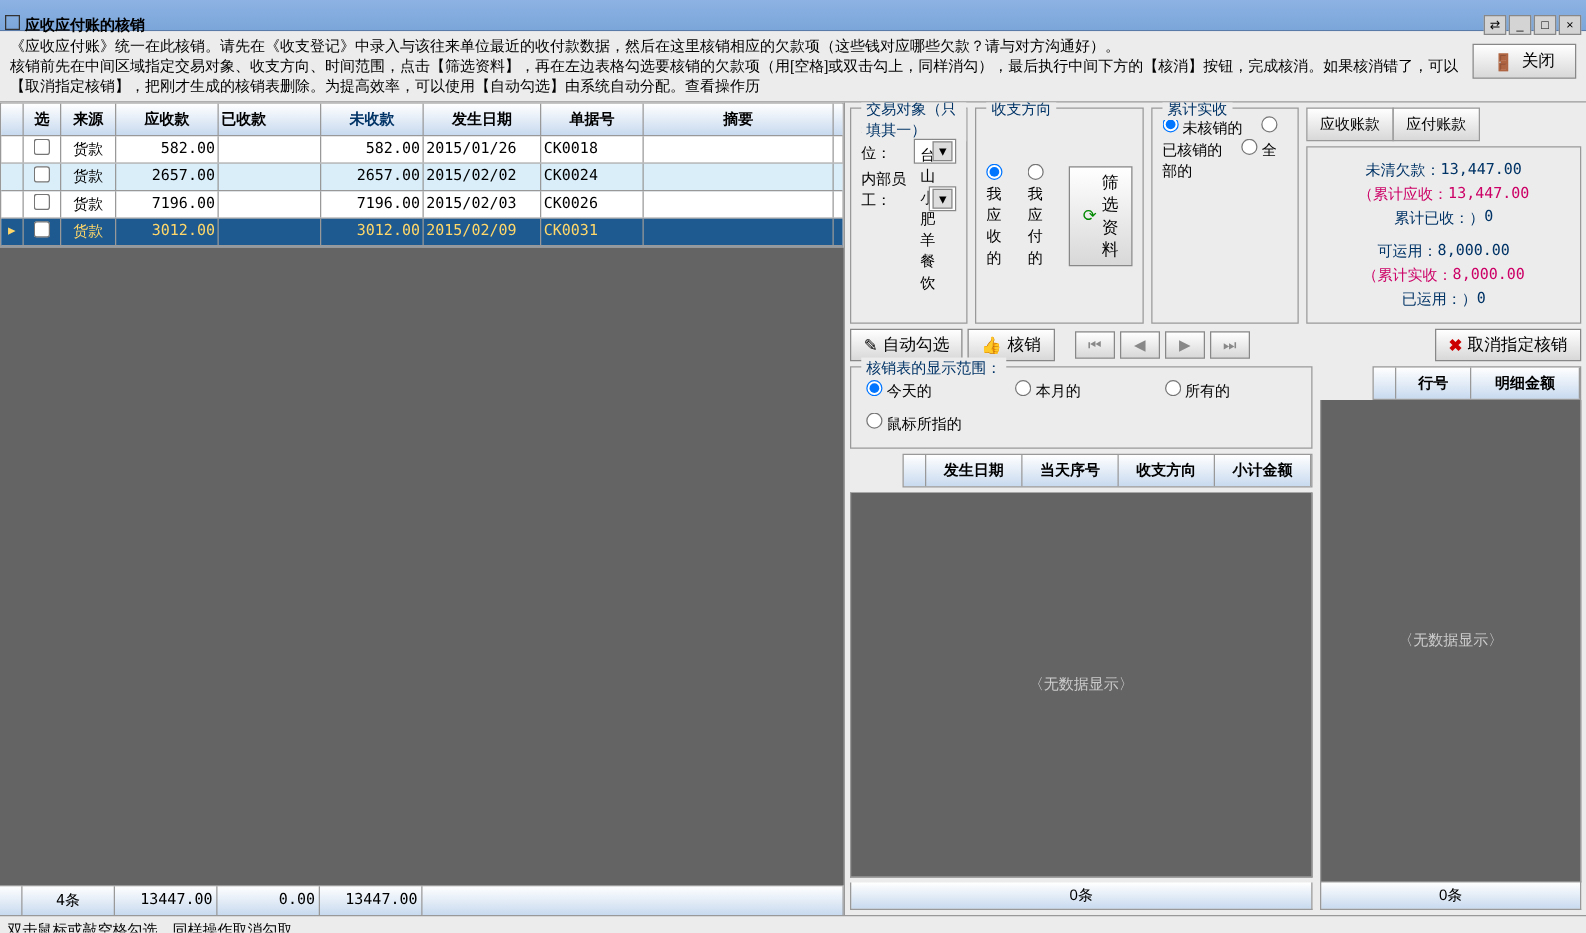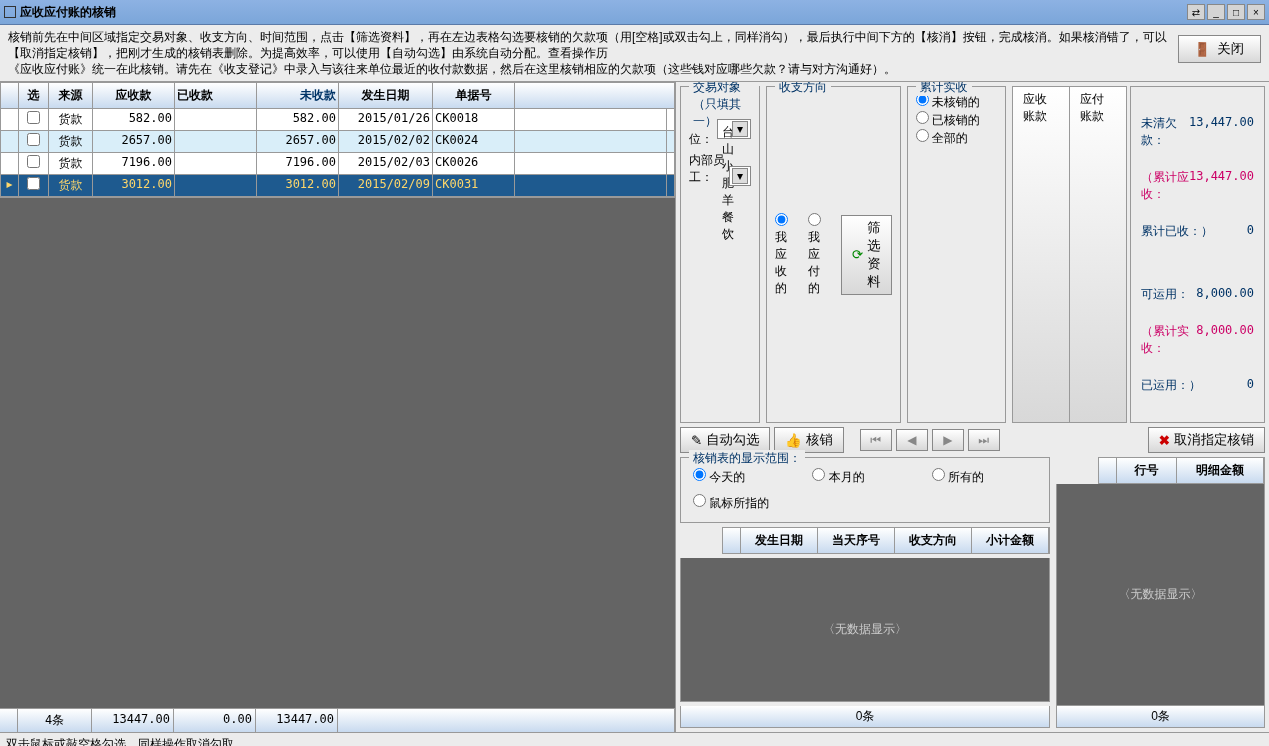--- a/index.html
+++ b/index.html
@@ -1,17 +1,17 @@
 <!DOCTYPE html>
 <html><head>
 <meta charset="utf-8">
 <style>
 * { box-sizing: border-box; margin: 0; padding: 0; }
 body { font-family: "Microsoft YaHei", SimSun, Arial, sans-serif; font-size: 12px; background: #ececec; color: #000; width: 1269px; height: 746px; overflow: hidden; }
-.titlebar { background: linear-gradient(#8db2e3, #7ba6d9); height: 20px; display: flex; align-items: center; padding: 12px 4px; border-bottom: 1px solid #5a7aa8; }
+.titlebar { background: linear-gradient(#8db2e3, #7ba6d9); height: 20px; display: flex; padding: 12px 4px; border-bottom: 1px solid #5a7aa8; }
 .titlebar .ticon { width: 12px; height: 12px; border: 1px solid #333; margin-right: 4px; }
 .titlebar-title { flex: 1; font-weight: bold; }
 .titlebar-btns { display: flex; gap: 2px; }
 .titlebar-btn { width: 18px; height: 16px; background: #d4d4d4; border: 1px solid #888; display: flex; align-items: center; justify-content: center; font-size: 10px; cursor: pointer; }
 .toolbar-area { background: #ececec; padding: 4px 8px; border-bottom: 1px solid #999; display: flex; align-items: flex-start; }
 .instructions { flex: 1; line-height: 16px; }
 .close-btn { padding: 4px 16px; background: linear-gradient(#fff, #d8d8d8); border: 1px solid #888; cursor: pointer; display: flex; align-items: center; gap: 6px; margin-top: 6px; }
 .main { display: flex; height: 650px; }
 .left-pane { width: 676px; display: flex; flex-direction: column; border-right: 1px solid #999; }
 .grid { border: 1px solid #999; background: #fff; }
@@ -20,39 +20,39 @@
 .grid-row { display: flex; border-bottom: 1px solid #999; }
 .grid-row .cell { border-right: 1px solid #999; padding: 2px; }
 .grid-row.sel { background: #1e5a8f; color: #ffd76a; }
 .grid-row.alt { background: #d9eef9; }
 .c-mark { width: 18px; text-align:center; }
 .c-sel { width: 30px; text-align:center; }
 .c-src { width: 44px; text-align:center; }
 .c-ar { width: 82px; text-align:right; font-family: monospace; padding-right:4px; }
 .c-rcv { width: 82px; text-align:right; font-family: monospace; padding-right:4px; }
 .c-nr { width: 82px; text-align:right; font-family: monospace; padding-right:4px; }
-.c-date { width: 94px; text-align:right; font-family: monospace; }
+.c-date { width: 94px; text-align:left; font-family: monospace; }
 .c-bill { width: 82px; text-align:left; font-family: monospace; padding-left:4px; }
 .c-sum { width: 152px; }
 .left-fill { flex: 1; background: #646464; }
 .left-footer { background: linear-gradient(#fff, #c8daef); display: flex; border-top: 1px solid #999; }
 .left-footer .fcell { border-right: 1px solid #999; padding: 3px; font-family: monospace; text-align: right; }
 .right-pane { flex: 1; padding: 4px; display: flex; flex-direction: column; gap: 4px; overflow: hidden; }
 .row-top { display: flex; gap: 6px; }
 .fieldset { border: 1px solid #999; padding: 6px 8px; position: relative; }
 .fieldset-title { position: absolute; top: -8px; left: 8px; background: #ececec; padding: 0 4px; color: #036; }
 .kv { display: flex; align-items: center; margin: 4px 0; gap: 4px; }
 .combo { flex: 1; height: 20px; background: #fff; border: 1px solid #888; padding: 4px 16px 0 4px; position: relative; margin-top: 13px; }
 .combo::after { content: "▾"; position: absolute; right: 2px; top: 1px; background: #ddd; border: 1px solid #888; width: 14px; text-align: center; }
 .radio { margin-right: 12px; }
 .btn { padding: 3px 10px; background: linear-gradient(#fff, #d8d8d8); border: 1px solid #888; cursor: pointer; display: inline-flex; align-items: center; gap: 4px; }
 .tabs { display: flex; }
 .tab { padding: 4px 10px; border: 1px solid #999; background: linear-gradient(#fff, #d8d8d8); cursor: pointer; margin-right: -1px; }
 .stat-box { border: 1px solid #999; padding: 8px 10px; font-family: monospace; }
-.stat-line { display: flex; justify-content: space-between; margin: 20px 0; }
+.stat-line { display: flex; justify-content: center; margin: 2px 0; }
 .blue { color: #036; }
 .pink { color: #c06; }
 .mid-row { display: flex; gap: 4px; align-items: center; }
 .nav-btn { width: 32px; padding: 3px; background: linear-gradient(#fff, #d8d8d8); border: 1px solid #888; text-align: center; color: #888; }
 .lower { display: flex; gap: 6px; flex: 1; }
 .lower-left { width: 370px; display: flex; flex-direction: column; gap: 4px; }
 .lower-right { flex: 1; display: flex; flex-direction: column; }
 .small-head { display: flex; background: linear-gradient(#fff, #c8daef); border: 1px solid #999; margin-left: 42px; }
 .small-head .cell { border-right: 1px solid #999; padding: 4px 6px; text-align: center; font-weight: bold; }
 .empty-grid { border: 1px solid #999; border-top: none; background: #646464; flex: 1; display: flex; align-items: center; justify-content: center; color: #ccc; }
@@ -70,41 +70,42 @@
   <div class="titlebar-btns">
     <div class="titlebar-btn">⇄</div>
     <div class="titlebar-btn">_</div>
     <div class="titlebar-btn">□</div>
     <div class="titlebar-btn">×</div>
   </div>
 </div>
 
 <div class="toolbar-area">
   <div class="instructions">
+    <div>《应收应付账》统一在此核销。请先在《收支登记》中录入与该往来单位最近的收付款数据，然后在这里核销相应的欠款项（这些钱对应哪些欠款？请与对方沟通好）。</div>
     <div>核销前先在中间区域指定交易对象、收支方向、时间范围，点击【筛选资料】，再在左边表格勾选要核销的欠款项（用[空格]或双击勾上，同样消勾），最后执行中间下方的【核消】按钮，完成核消。如果核消错了，可以【取消指定核销】，把刚才生成的核销表删除。为提高效率，可以使用【自动勾选】由系统自动分配。查看操作历</div>
-    <div>《应收应付账》统一在此核销。请先在《收支登记》中录入与该往来单位最近的收付款数据，然后在这里核销相应的欠款项（这些钱对应哪些欠款？请与对方沟通好）。</div>
   </div>
   <button class="close-btn">
     <span>🚪</span>
     <span>关闭</span>
   </button>
 </div>
 
 <div class="main">
   <div class="left-pane">
     <div class="grid">
       <div class="grid-head">
         <div class="cell c-mark"></div>
         <div class="cell c-sel">选</div>
         <div class="cell c-src">来源</div>
         <div class="cell c-ar" style="text-align:center">应收款</div>
         <div class="cell c-rcv" style="text-align:left">已收款</div>
-        <div class="cell c-nr" style="text-align:right;color:#036">未收款</div>
+        <div class="cell c-nr" style="text-align:center;color:#036">未收款</div>
         <div class="cell c-date">发生日期</div>
         <div class="cell c-bill" style="text-align:center">单据号</div>
+        <div class="cell c-sum" style="text-align:center">摘要</div>
       </div>
       <div class="grid-row">
         <div class="cell c-mark"></div>
         <div class="cell c-sel"><input type="checkbox" style=""></div>
         <div class="cell c-src">货款</div>
         <div class="cell c-ar">582.00</div>
         <div class="cell c-rcv"></div>
         <div class="cell c-nr">582.00</div>
         <div class="cell c-date">2015/01/26</div>
         <div class="cell c-bill">CK0018</div>
@@ -178,21 +179,21 @@
               <span>筛选资料</span>
             </button>
         </div>
         <div class="fieldset">
           <div class="fieldset-title">累计实收</div>
           <label class="radio"><input type="radio" checked="" style=""> <span>未核销的</span></label>
           <label class="radio"><input type="radio" style=""> <span>已核销的</span></label>
           <label class="radio"><input type="radio" style=""> <span>全部的</span></label>
         </div>
       </div>
-      <div style="width:253px;display:flex;flex-direction:row;gap:4px">
+      <div style="width:220px;display:flex;flex-direction:column;gap:4px">
         <div class="tabs">
           <div class="tab">应收账款</div>
           <div class="tab">应付账款</div>
         </div>
         <div class="stat-box">
           <div class="stat-line blue">
               <span>未清欠款：</span>
               <span>13,447.00</span>
             </div>
           <div class="stat-line pink">

